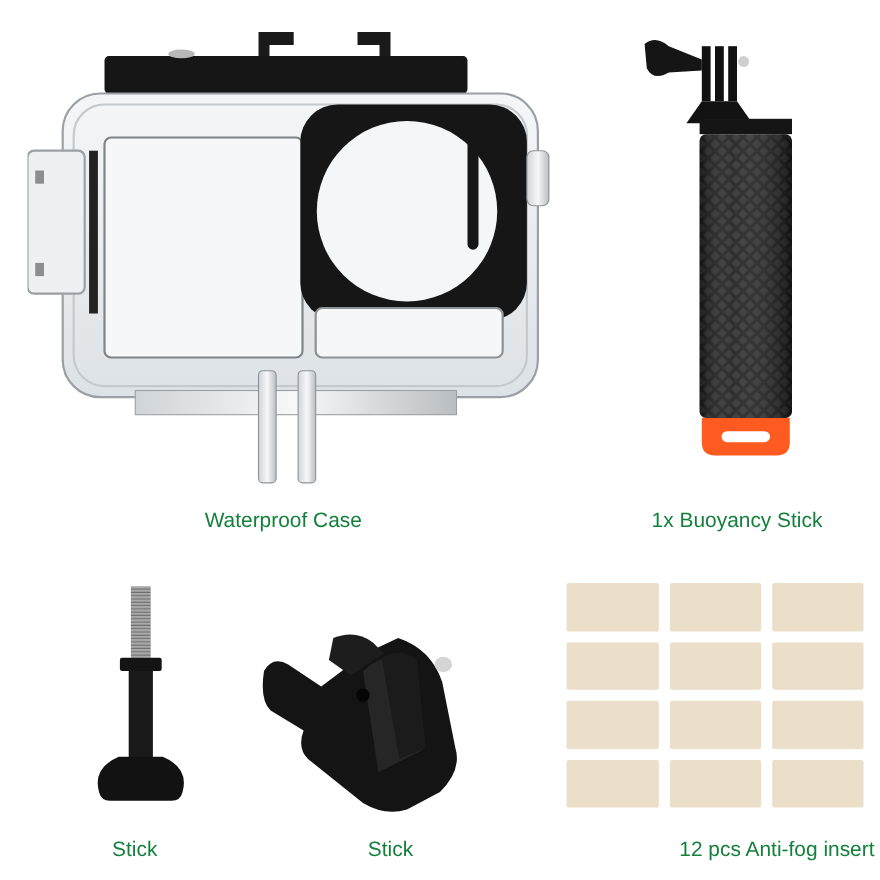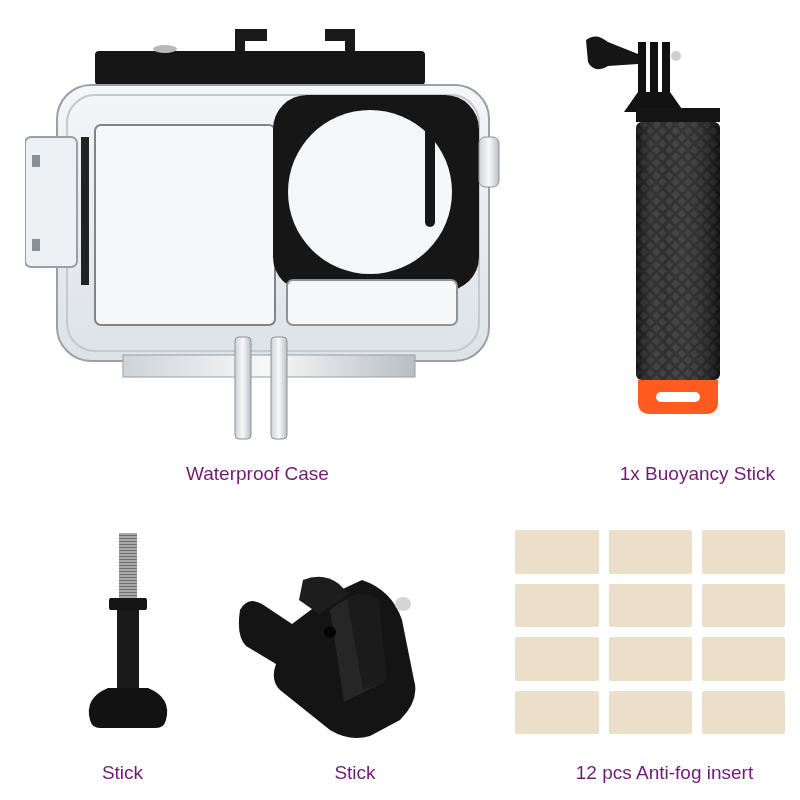--- a/index.html
+++ b/index.html
@@ -1,18 +1,18 @@
 <!DOCTYPE html>
 <html><head>
 <meta charset="utf-8">
 <style>
   html, body { margin:0; padding:0; background:#ffffff; }
   body { width:800px; height:800px; position:relative; overflow:hidden; font-family:"Liberation Sans", sans-serif; }
   .abs { position:absolute; }
-  .label { position:absolute; font-size:19px; color:#701a75; text-align:center; white-space:nowrap; }
+  .label { position:absolute; font-size:19px; color:#15803d; text-align:center; white-space:nowrap; }
 
   
   .case-wrap { left:25px; top:25px; width:480px; height:420px; }
   .insert { position:absolute; background:#ecdfca; border-radius:2px; }
 </style>
 </head>
 <body>
 
 <div class="abs case-wrap">
   <svg width="480" height="420" viewBox="0 0 480 420">
@@ -84,21 +84,21 @@
     <path d="M58 62 h32 l14 20 h-60 z" fill="#121212"></path>
     <rect x="56" y="78" width="84" height="14" fill="#151515"></rect>
 
     <rect x="56" y="92" width="84" height="258" rx="6" fill="url(#knurl)"></rect>
     <rect x="56" y="92" width="84" height="258" rx="6" fill="url(#shade)"></rect>
 
     <path d="M58 350 h80 v22 q0 12 -12 12 h-56 q-12 0 -12 -12 z" fill="#ff5a1f"></path>
     <rect x="76" y="362" width="44" height="10" rx="5" fill="#ffffff"></rect>
   </svg>
 </div>
-<div class="label" style="left:565px; top:463px; width:210px;text-align:right;">1x Buoyancy Stick</div>
+<div class="label" style="left:565px; top:463px; width:210px;">1x Buoyancy Stick</div>
 
 <div class="abs" style="left:80px; top:530px; width:110px; height:210px;">
   <svg width="110" height="210" viewBox="0 0 110 210">
     <defs>
       <pattern id="thread" width="4" height="3" patternUnits="userSpaceOnUse">
         <rect width="4" height="3" fill="#a9a9a9"></rect>
         <rect y="2" width="4" height="1" fill="#6e6e6e"></rect>
       </pattern>
     </defs>
     <rect x="39" y="3" width="18" height="65" fill="url(#thread)"></rect>
@@ -128,13 +128,13 @@
   <div class="insert" style="left:0; top:54px; width:84px; height:43px;"></div>
   <div class="insert" style="left:94px; top:54px; width:83px; height:43px;"></div>
   <div class="insert" style="left:187px; top:54px; width:83px; height:43px;"></div>
   <div class="insert" style="left:0; top:107px; width:84px; height:44px;"></div>
   <div class="insert" style="left:94px; top:107px; width:83px; height:44px;"></div>
   <div class="insert" style="left:187px; top:107px; width:83px; height:44px;"></div>
   <div class="insert" style="left:0; top:161px; width:84px; height:43px;"></div>
   <div class="insert" style="left:94px; top:161px; width:83px; height:43px;"></div>
   <div class="insert" style="left:187px; top:161px; width:83px; height:43px;"></div>
 </div>
-<div class="label" style="left:552px; top:762px; width:225px;">12 pcs Anti-fog insert</div>
+<div class="label" style="left:570px; top:762px; width:225px;text-align:right;">12 pcs Anti-fog insert</div>
 
 </body></html>

